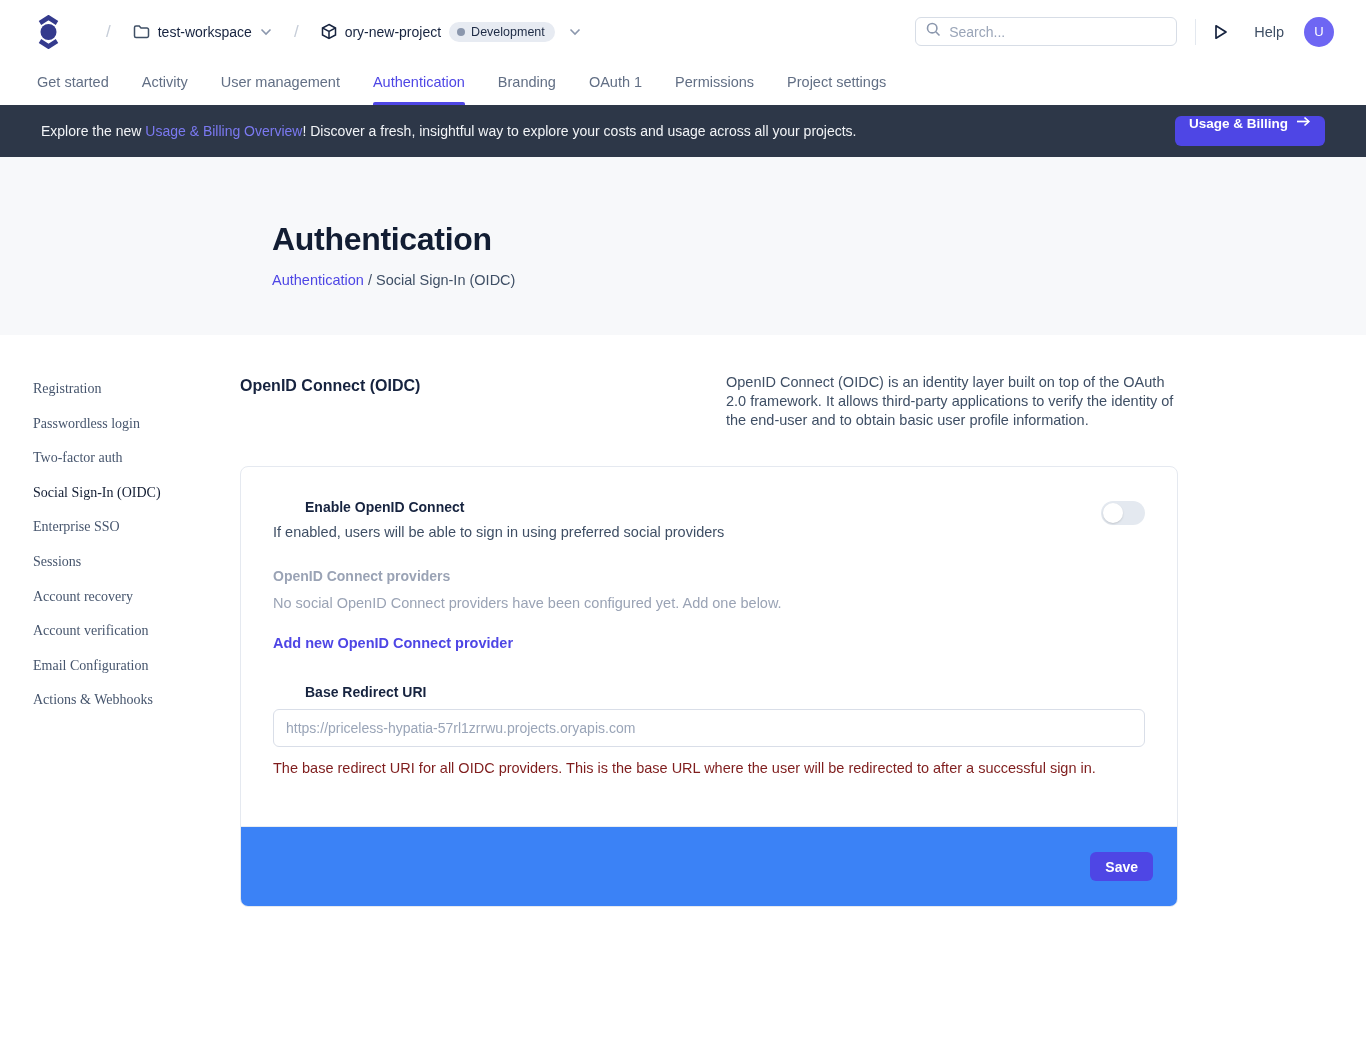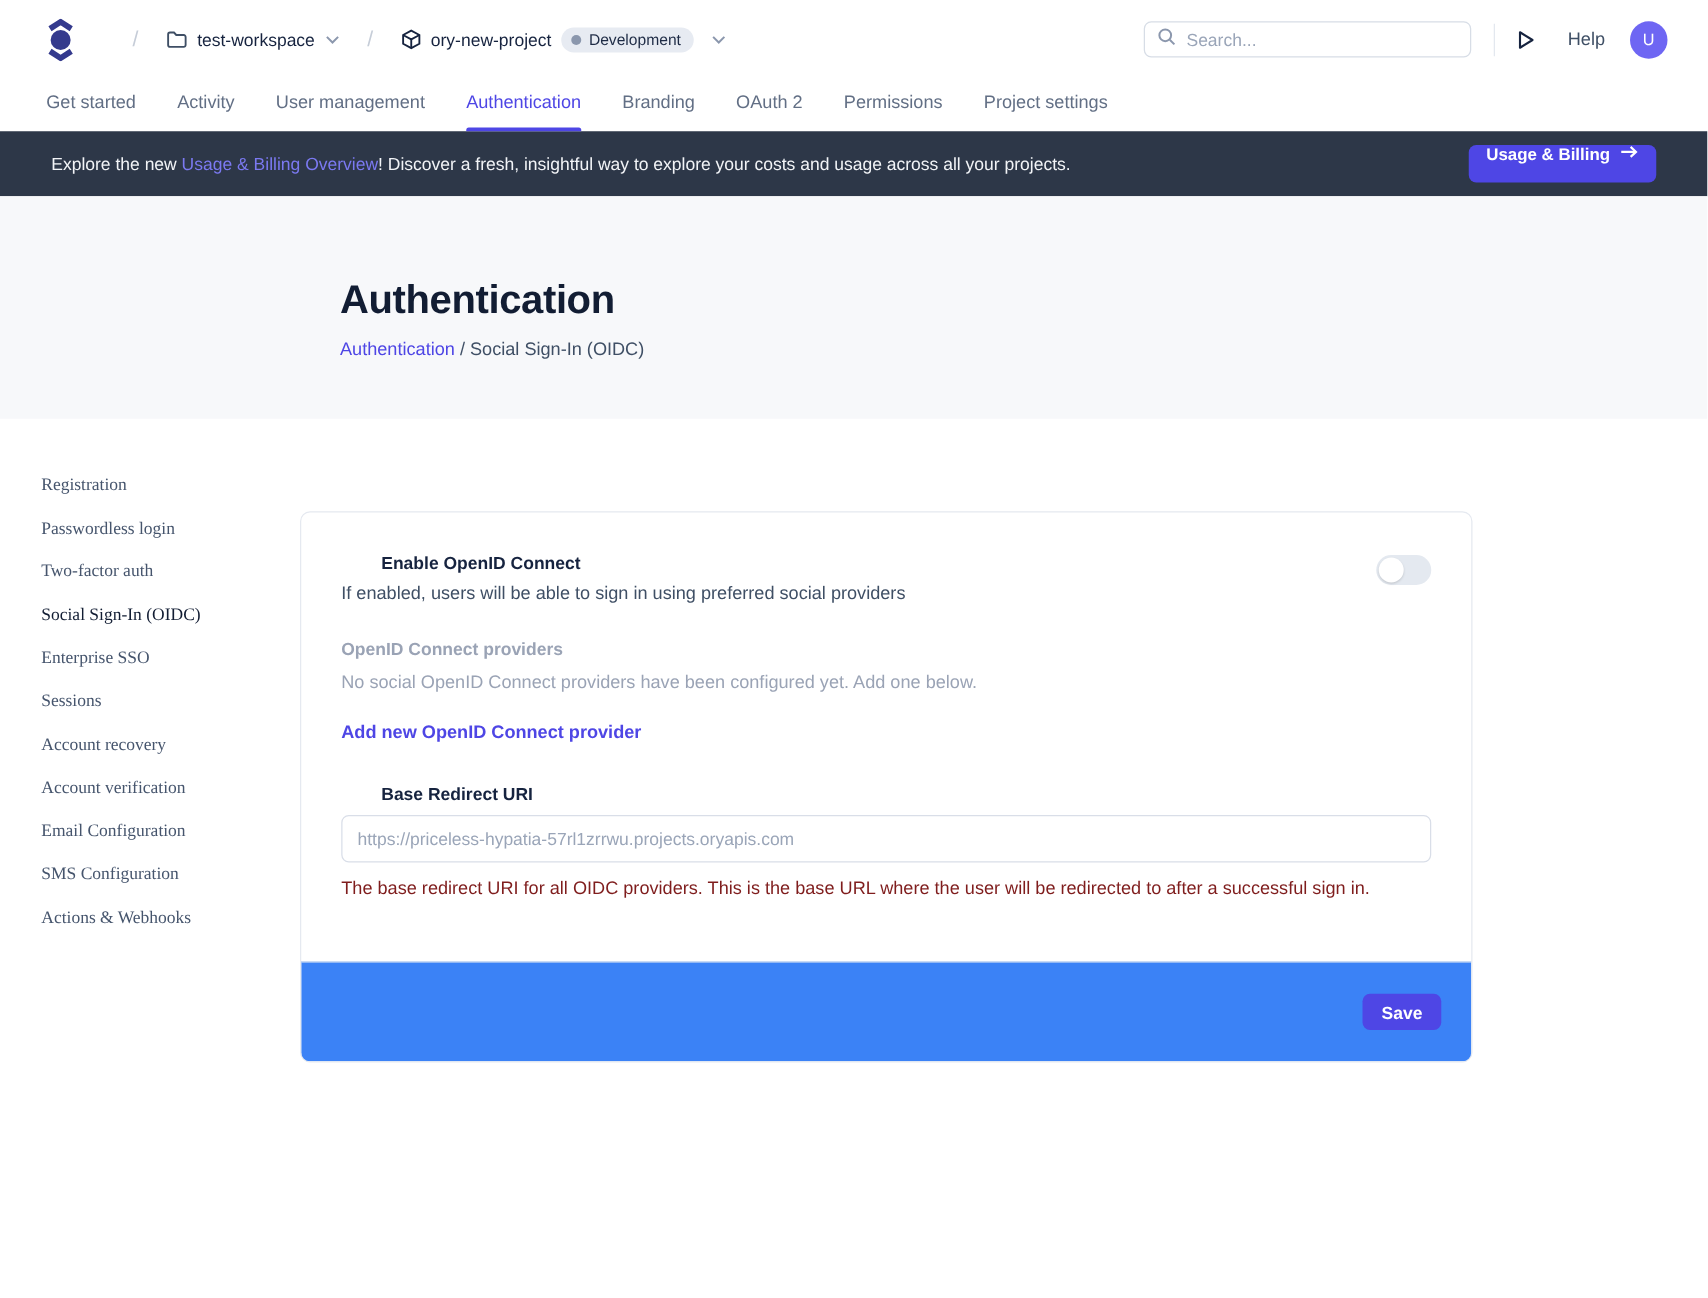--- a/index.html
+++ b/index.html
@@ -239,21 +239,21 @@
   <div class="tab">
       <span>User management</span>
     </div>
   <div class="tab active">
       <span>Authentication</span>
     </div>
   <div class="tab">
       <span>Branding</span>
     </div>
   <div class="tab">
-      <span>OAuth 2</span>
+      <span>OAuth 1</span>
     </div>
   <div class="tab">
       <span>Permissions</span>
     </div>
   <div class="tab">
       <span>Project settings</span>
     </div>
 </div>
 
 <div class="banner">
@@ -283,26 +283,29 @@
   <div class="sidenav">
     <div class="sidenav-item"><span>Registration</span></div>
     <div class="sidenav-item"><span>Passwordless login</span></div>
     <div class="sidenav-item"><span>Two-factor auth</span></div>
     <div class="sidenav-item active"><span>Social Sign-In (OIDC)</span></div>
     <div class="sidenav-item"><span>Enterprise SSO</span></div>
     <div class="sidenav-item"><span>Sessions</span></div>
     <div class="sidenav-item"><span>Account recovery</span></div>
     <div class="sidenav-item"><span>Account verification</span></div>
     <div class="sidenav-item"><span>Email Configuration</span></div>
-    <div class="sidenav-item"><span>SMS Configuration</span></div>
     <div class="sidenav-item"><span>Actions &amp; Webhooks</span></div>
   </div>
 
   <div class="main">
 
+    <div class="section-head">
+      <div class="section-title">OpenID Connect (OIDC)</div>
+      <div class="section-desc">OpenID Connect (OIDC) is an identity layer built on top of the OAuth 2.0 framework. It allows third-party applications to verify the identity of the end-user and to obtain basic user profile information.</div>
+    </div>
 
     <div class="card">
       <div class="card-body">
 
         <div class="toggle-row">
           <div>
             <div class="field-label">Enable OpenID Connect</div>
             <div class="field-sub">If enabled, users will be able to sign in using preferred social providers</div>
           </div>
           <div class="toggle">

